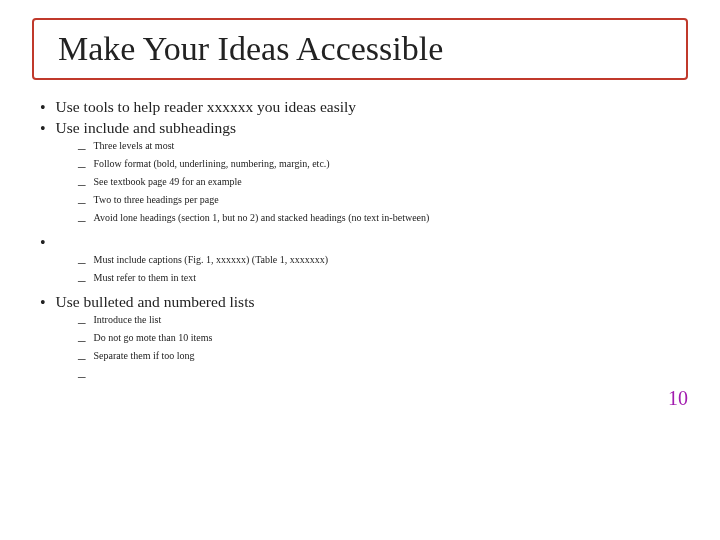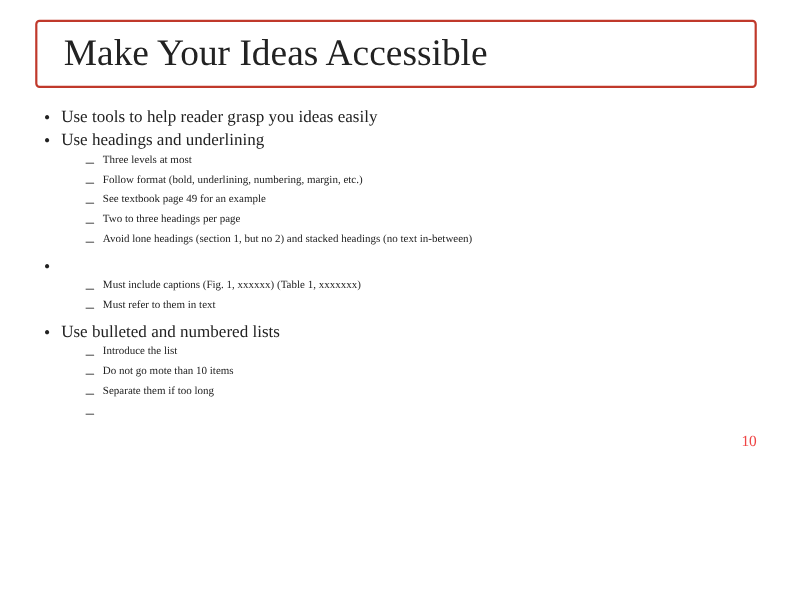--- a/index.html
+++ b/index.html
@@ -68,43 +68,43 @@
     .sub-text {
       font-size: 10px;
     }
     .section-gap {
       margin-top: 4px;
     }
     .page-number {
       position: absolute;
       bottom: 14px;
       right: 32px;
-      font-size: 14px;
-      color: #ef4444;
+      font-size: 20px;
+      color: #a21caf;
     }
   </style>
 </head>
 <body>
 
 <div class="slide">
 
   <div class="title-box">
     <span class="title">Make Your Ideas Accessible</span>
   </div>
 
   <div class="content">
 
     <div class="bullet-item">
       <span class="bullet-dot">•</span>
-      <span class="bullet-text">Use tools to help reader grasp you ideas easily</span>
+      <span class="bullet-text">Use tools to help reader xxxxxx you ideas easily</span>
     </div>
 
     <div class="bullet-item">
       <span class="bullet-dot">•</span>
-      <span class="bullet-text">Use headings and underlining</span>
+      <span class="bullet-text">Use include and subheadings</span>
     </div>
     <div class="sub-list">
       <div class="sub-item">
         <span class="dash">–</span>
         <span class="sub-text">Three levels at most</span>
       </div>
       <div class="sub-item">
         <span class="dash">–</span>
         <span class="sub-text">Follow format (bold, underlining, numbering, margin, etc.)</span>
       </div>

